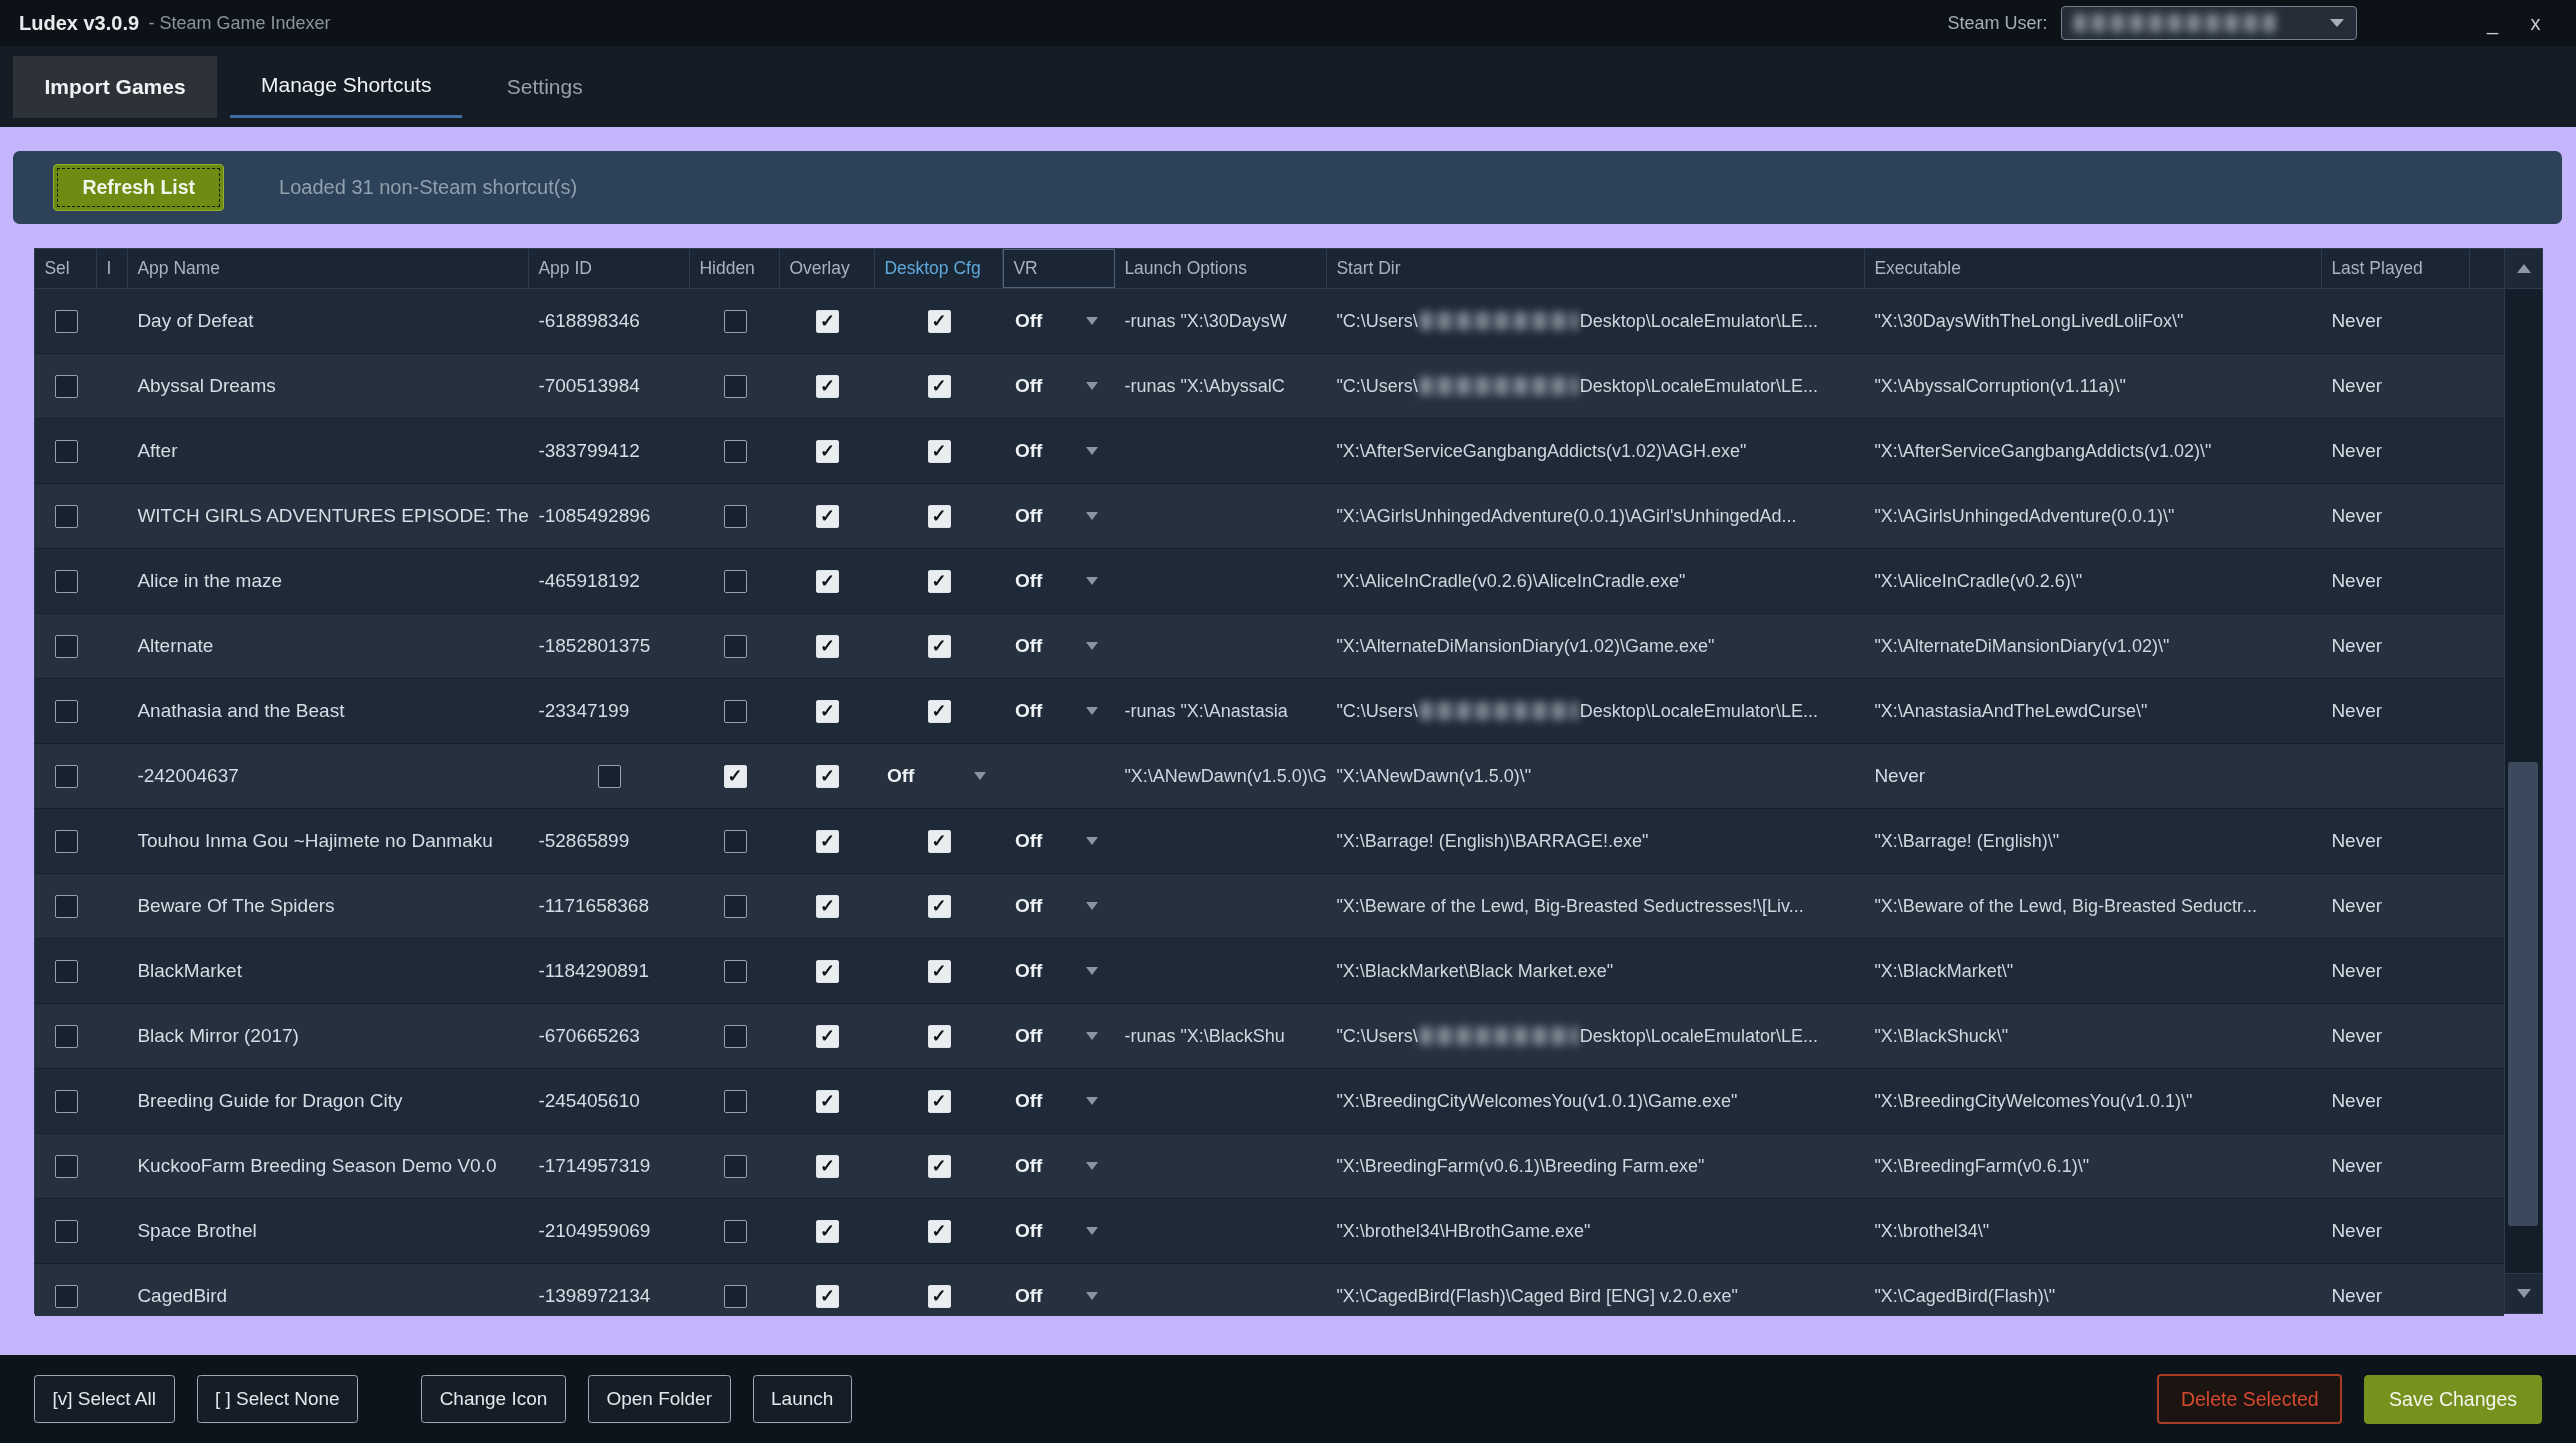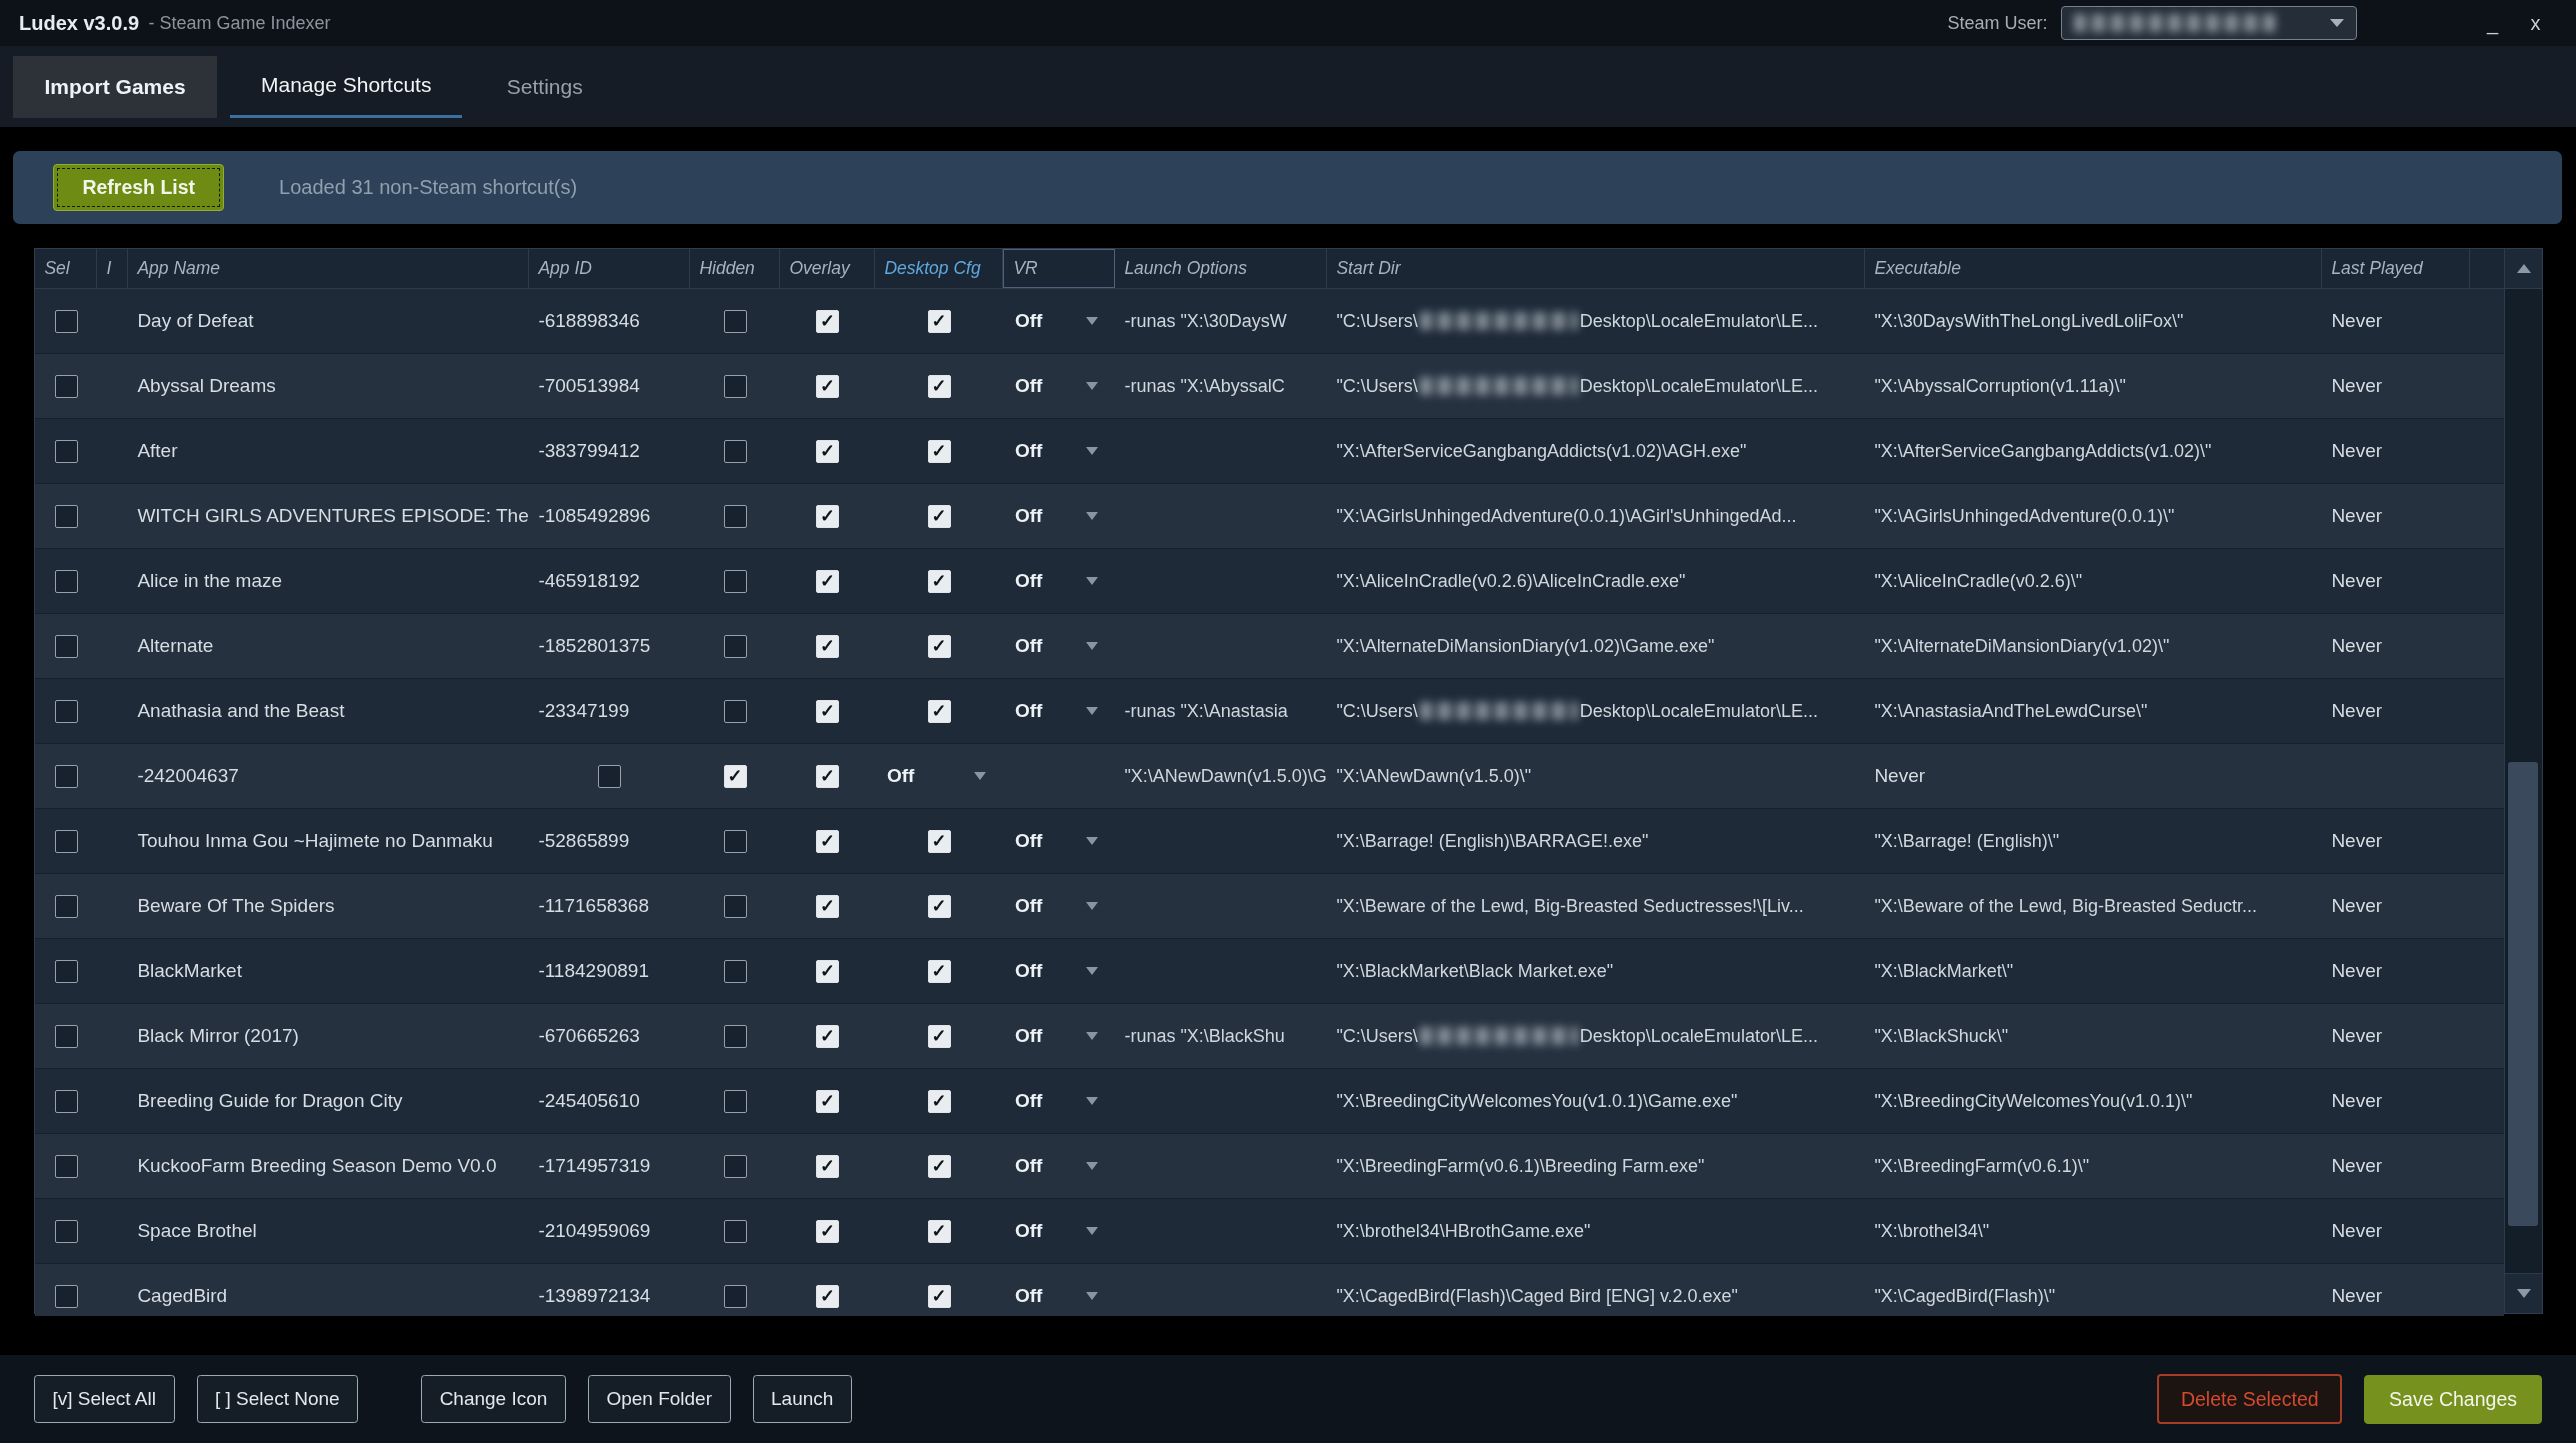--- a/index.html
+++ b/index.html
@@ -1,17 +1,17 @@
 <!DOCTYPE html>
 <html style="font-size:10.8px"><head>
 <meta charset="utf-8">
 <style>
   *{margin:0;padding:0;box-sizing:border-box;}
   html,body{width:2576px;height:1443px;overflow:hidden;background:#1f2c3c;font-family:"Liberation Sans",sans-serif;}
-  #app{position:relative;width:2576px;height:1443px;background:#000000;overflow:hidden;}
+  #app{position:relative;width:2576px;height:1443px;background:#c4b5fd;overflow:hidden;}
 
   
   .titlebar{position:absolute;top:0;left:0;width:100%;height:46px;background:#0d1218;display:flex;align-items:center;padding:0 19px;}
   .app-title{color:#e9ecee;font-size:20px;font-weight:700;white-space:nowrap;}
   .app-subtitle{color:#8b949e;font-size:18px;margin-left:9.4px;white-space:nowrap;}
   .titlebar-right{margin-left:auto;display:flex;align-items:center;}
   .steam-user-label{color:#a5aeb7;font-size:18px;margin-right:13.4px;white-space:nowrap;}
   .user-combo{width:296px;height:34px;background:#242d38;border:1.3px solid #75808c;border-radius:4px;display:flex;align-items:center;padding:0 12px;margin-right:114px;}
   .redacted{background:repeating-linear-gradient(90deg,rgba(218,226,233,.55) 0 10.8px,rgba(218,226,233,.12) 10.8px 19px);filter:blur(4px);border-radius:2px;}
   .combo-redacted{width:202px;height:17.5px;}
@@ -26,21 +26,21 @@
   .tab-plain{margin-left:13.4px;}
 
   
   .toolbar{position:absolute;top:151px;left:13.4px;width:2549px;height:73px;background:#2d4258;border-radius:6.7px;display:flex;align-items:center;padding:0 40px;gap:7px;}
   .refresh-btn{background:#6e8b13;color:#f2f6ea;font-size:19.5px;font-weight:700;padding:10.8px 28px;border:1.3px solid #8fb02f;border-radius:4px;outline:1.3px dashed #131b05;outline-offset:-5.4px;font-family:inherit;white-space:nowrap;}
   .status-text{color:#8fa0ae;font-size:20px;margin-left:48px;white-space:nowrap;}
 
   
   .table{position:absolute;left:34px;top:248px;width:2509px;height:1066px;border:0.7px solid #2e3e50;background:#1f2b39;}
   .grid-cols{display:grid;grid-template-columns:62px 31px 401px 161px 90px 95px 128px 112px 212px 538px 457px 148px 1fr;}
-  .thead{position:absolute;top:0;left:0;right:38px;height:40px;background:#1b2634;border-bottom:0.7px solid #2c3c4d;font-style:italic;}
+  .thead{position:absolute;top:0;left:0;right:38px;height:40px;background:#1b2634;border-bottom:0.7px solid #2c3c4d;}
   .th{display:flex;align-items:center;padding:0 9.4px;font-size:17.5px;color:#a7b3bd;border-right:0.7px solid #2c3c4d;white-space:nowrap;overflow:hidden;cursor:default;}
   .th-hl{color:#5fa8dc;}
   .th-vr{border:0.7px solid #50617a;}
   .th-fill{border-right:none;}
   .tbody{position:absolute;top:40px;left:0;right:38px;height:1027px;overflow:hidden;}
   .row{height:65px;border-bottom:0.7px solid #15202c;}
   .row-even{background:#1e2a38;}
   .row-odd{background:#25313f;}
   .td{display:flex;align-items:center;padding:0 9.4px;font-size:19px;color:#d6dde3;white-space:nowrap;overflow:hidden;}
   .td-center{justify-content:center;}

